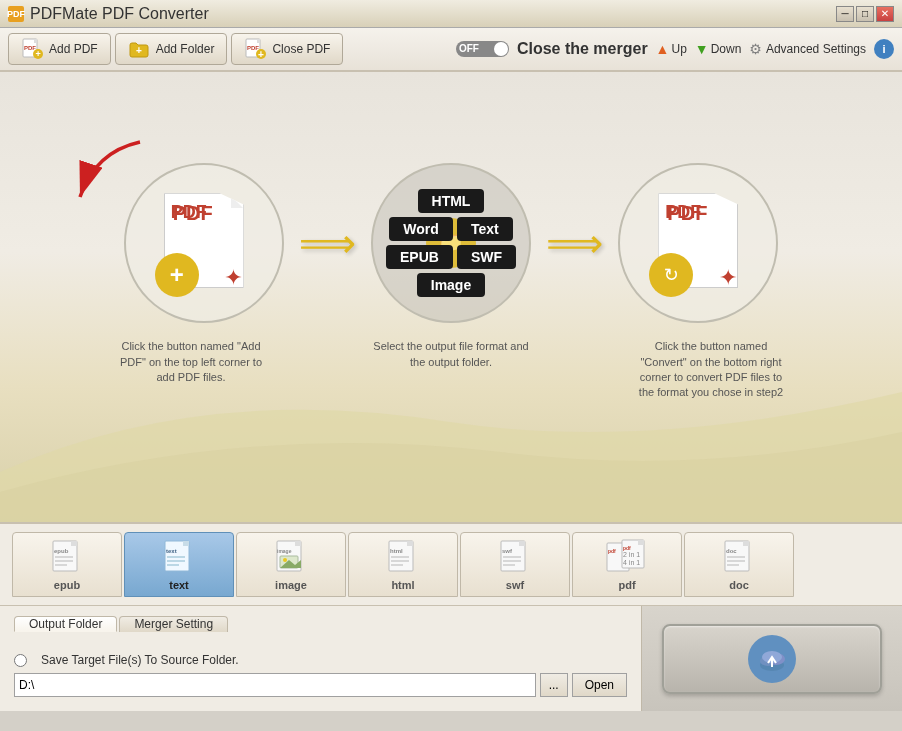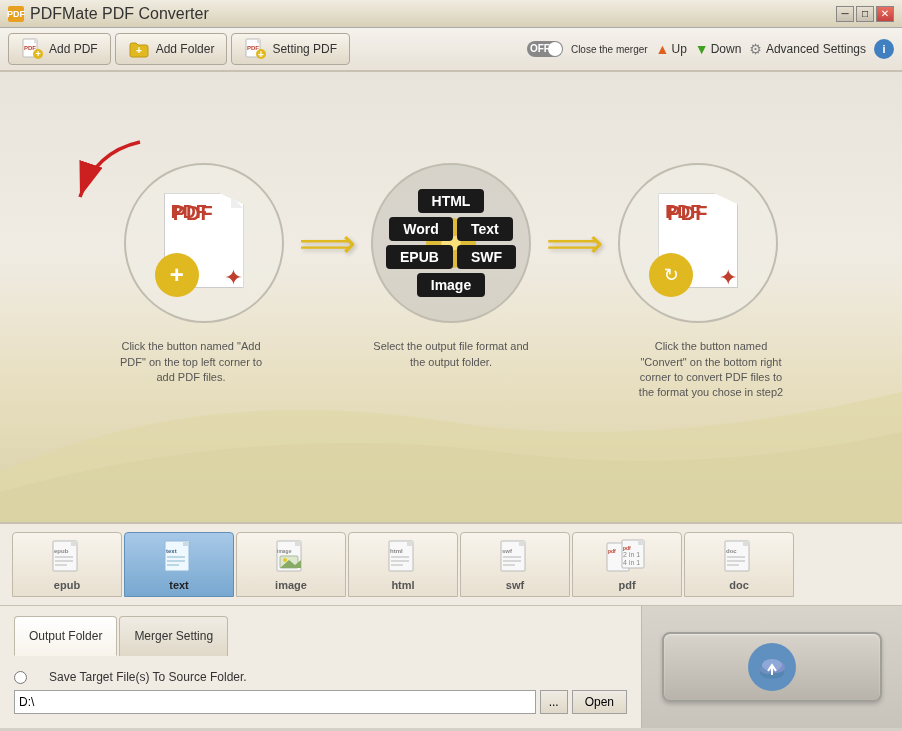--- a/index.html
+++ b/index.html
@@ -51,21 +51,21 @@
       gap: 8px;
       margin-left: auto;
     }
 
     .toggle-switch {
       display: flex;
       align-items: center;
       gap: 4px;
     }
     .toggle-track {
-      width: 36px;
+      width: 53px;
       height: 16px;
       background: #888;
       border-radius: 8px;
       position: relative;
       cursor: pointer;
     }
     .toggle-off-label {
       font-size: 10px;
       color: white;
       position: absolute;
@@ -76,21 +76,21 @@
     .toggle-thumb {
       width: 14px;
       height: 14px;
       background: white;
       border-radius: 50%;
       position: absolute;
       right: 1px;
       top: 1px;
     }
 
-    .merger-text { font-size: 10px; color: #333; }
+    .merger-text { font-size: 16px; color: #333; font-weight: bold; }
 
     .arrow-btn {
       display: flex;
       align-items: center;
       gap: 2px;
       cursor: pointer;
       font-size: 12px;
       color: #333;
     }
     .arrow-up { color: #e06020; font-size: 14px; }
@@ -315,41 +315,42 @@
       flex: 1;
       padding: 10px 14px;
       border-right: 1px solid #c0b8a8;
     }
     .panel-tabs {
       display: flex;
       gap: 2px;
       margin-bottom: 10px;
     }
     .panel-tab {
-      padding: 12px 14px;
+      padding: 0 14px;
       background: linear-gradient(to bottom, #f0ece4, #e0d8c8);
       border: 1px solid #c0b8a8;
       border-bottom: none;
       border-radius: 4px 4px 0 0;
       cursor: pointer;
       font-size: 12px;
       color: #333;
     }
     .panel-tab.active {
       background: linear-gradient(to bottom, #ffffff, #f8f4ec);
       border-bottom: 1px solid #f8f4ec;
     }
     .panel-content { padding: 4px 0; }
     .radio-option {
       display: flex;
       align-items: center;
-      gap: 22px;
+      gap: 14px;
       margin-bottom: 6px;
       font-size: 12px;
       color: #333;
+      margin-top: 7px;
     }
     .radio-input { cursor: pointer; }
     .path-row {
       display: flex;
       align-items: center;
       gap: 4px;
       margin-top: 4px;
     }
     .path-input {
       flex: 1;
@@ -451,21 +452,21 @@
   </button>
 
   <button class="toolbar-btn">
     <svg width="22" height="22" viewBox="0 0 22 22">
       <rect x="2" y="1" width="14" height="18" rx="1" fill="white" stroke="#bbb"></rect>
       <polygon points="13,1 16,1 16,5 13,5" fill="#ddd"></polygon>
       <text x="3" y="12" font-size="6" font-weight="bold" fill="#c04030">PDF</text>
       <circle cx="17" cy="16" r="5" fill="#e0b820"></circle>
       <text x="14" y="20" font-size="10" font-weight="bold" fill="white">+</text>
     </svg>
-    <span>Setting PDF</span>
+    <span>Close PDF</span>
   </button>
 
   <div class="toolbar-right">
     <div class="toggle-switch">
       <div class="toggle-track">
         <span class="toggle-off-label">OFF</span>
         <div class="toggle-thumb"></div>
       </div>
     </div>
     <span class="merger-text">Close the merger</span>

